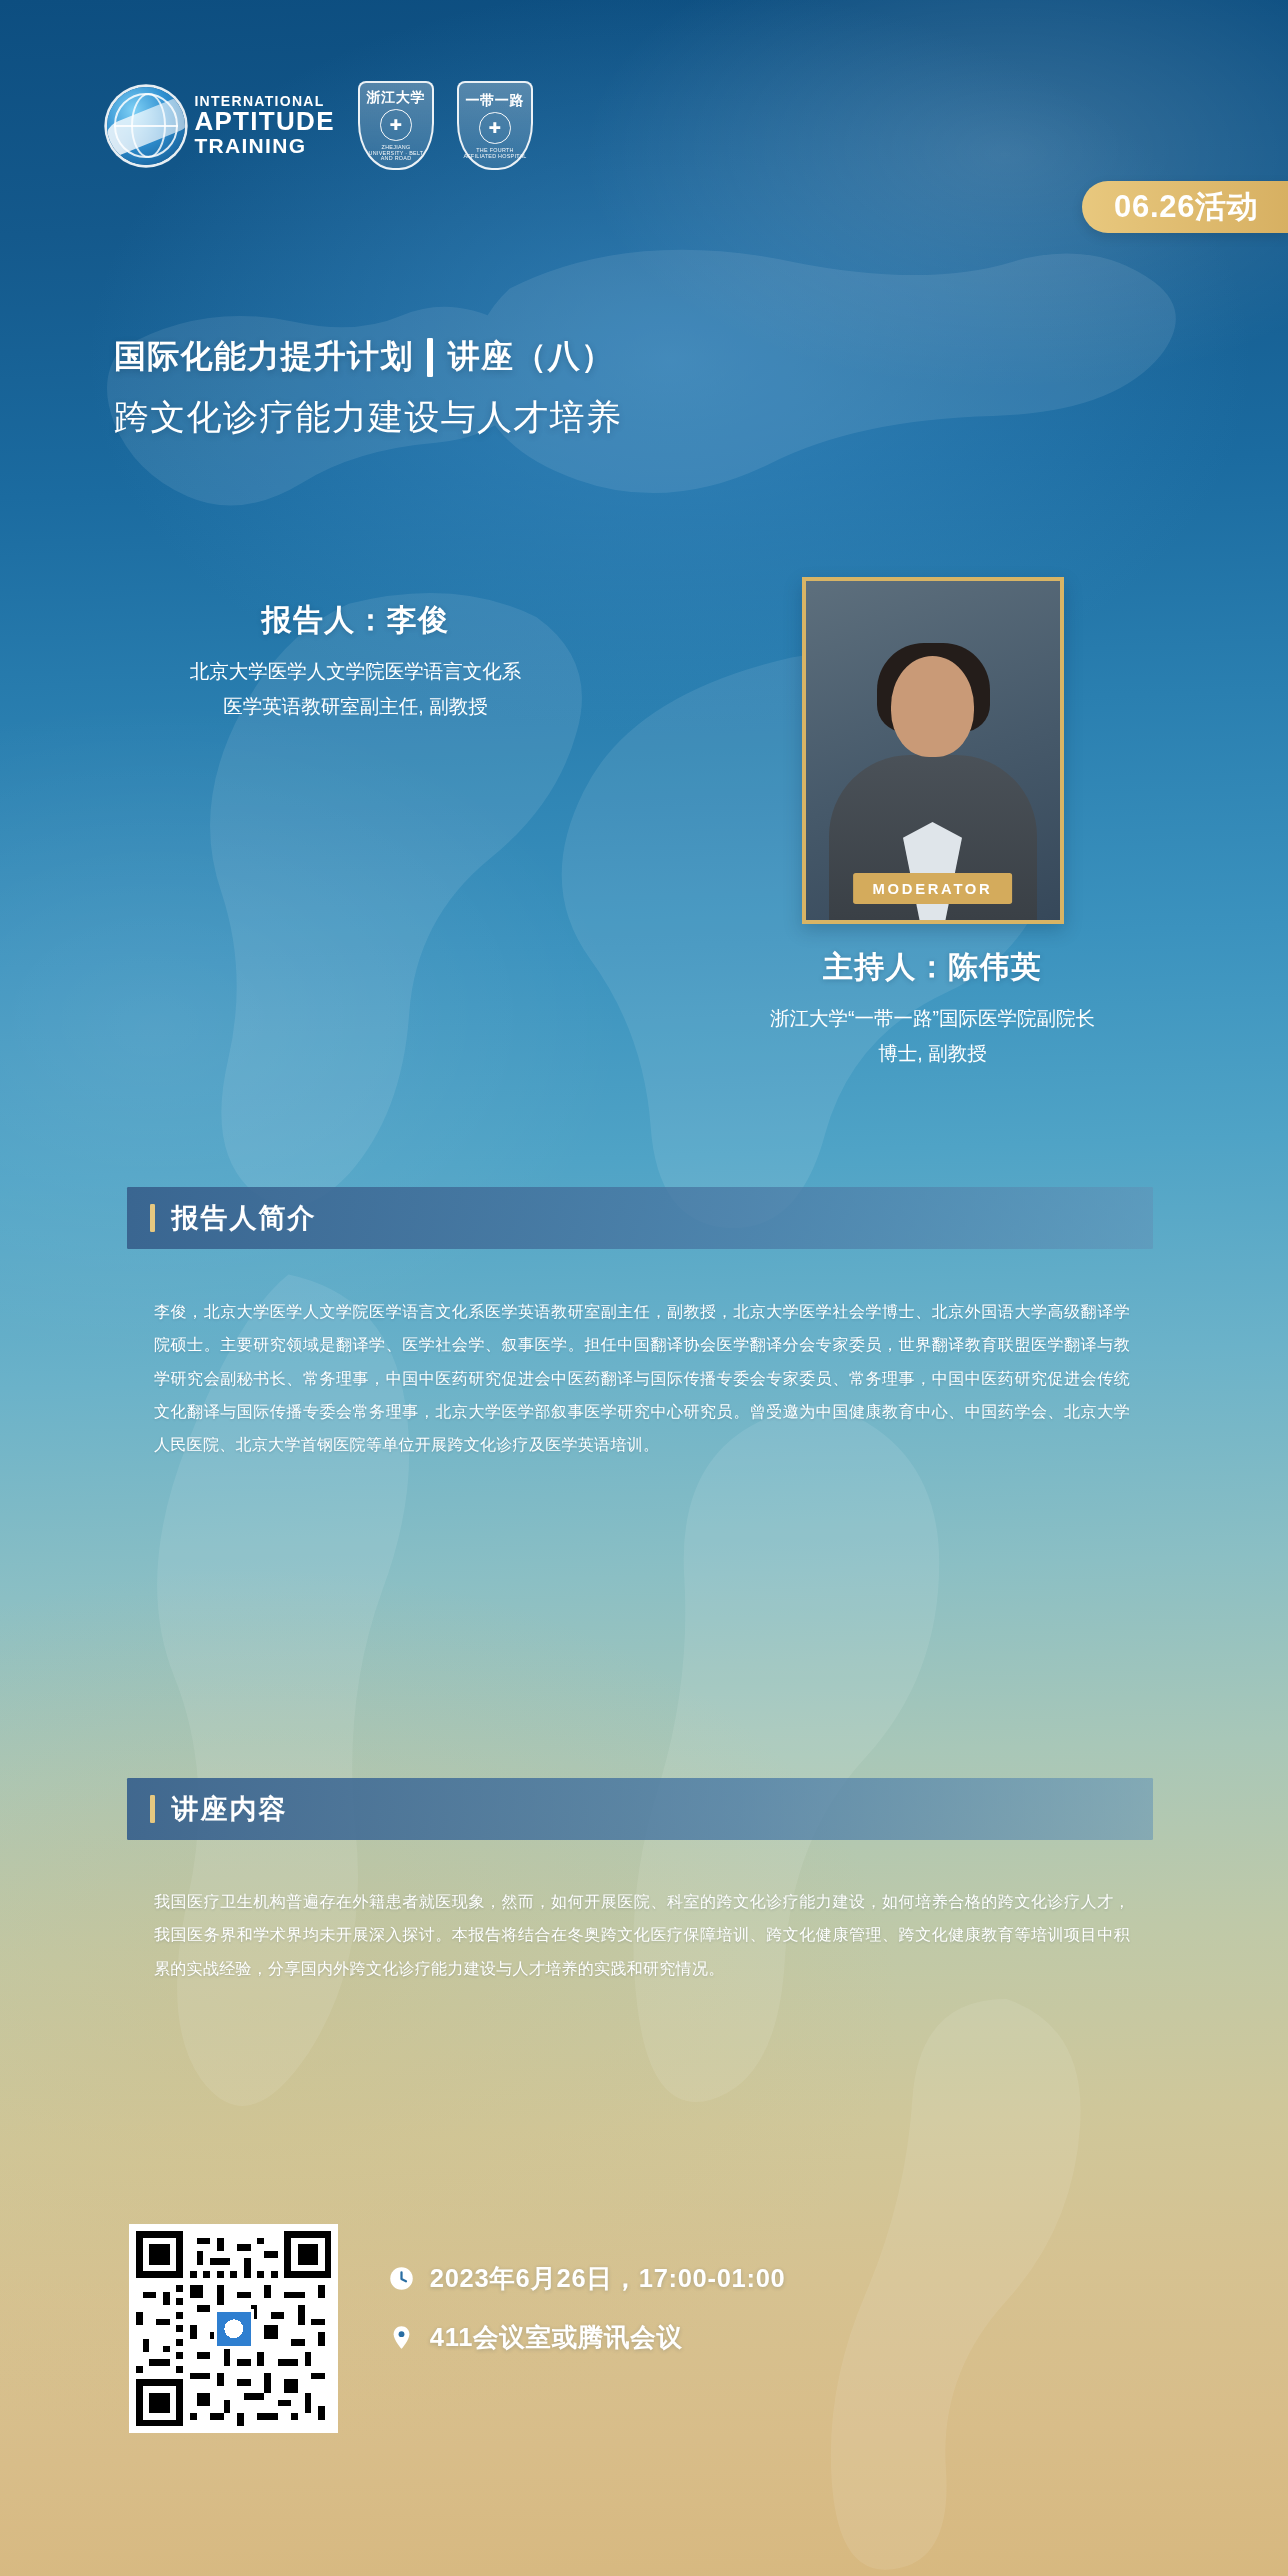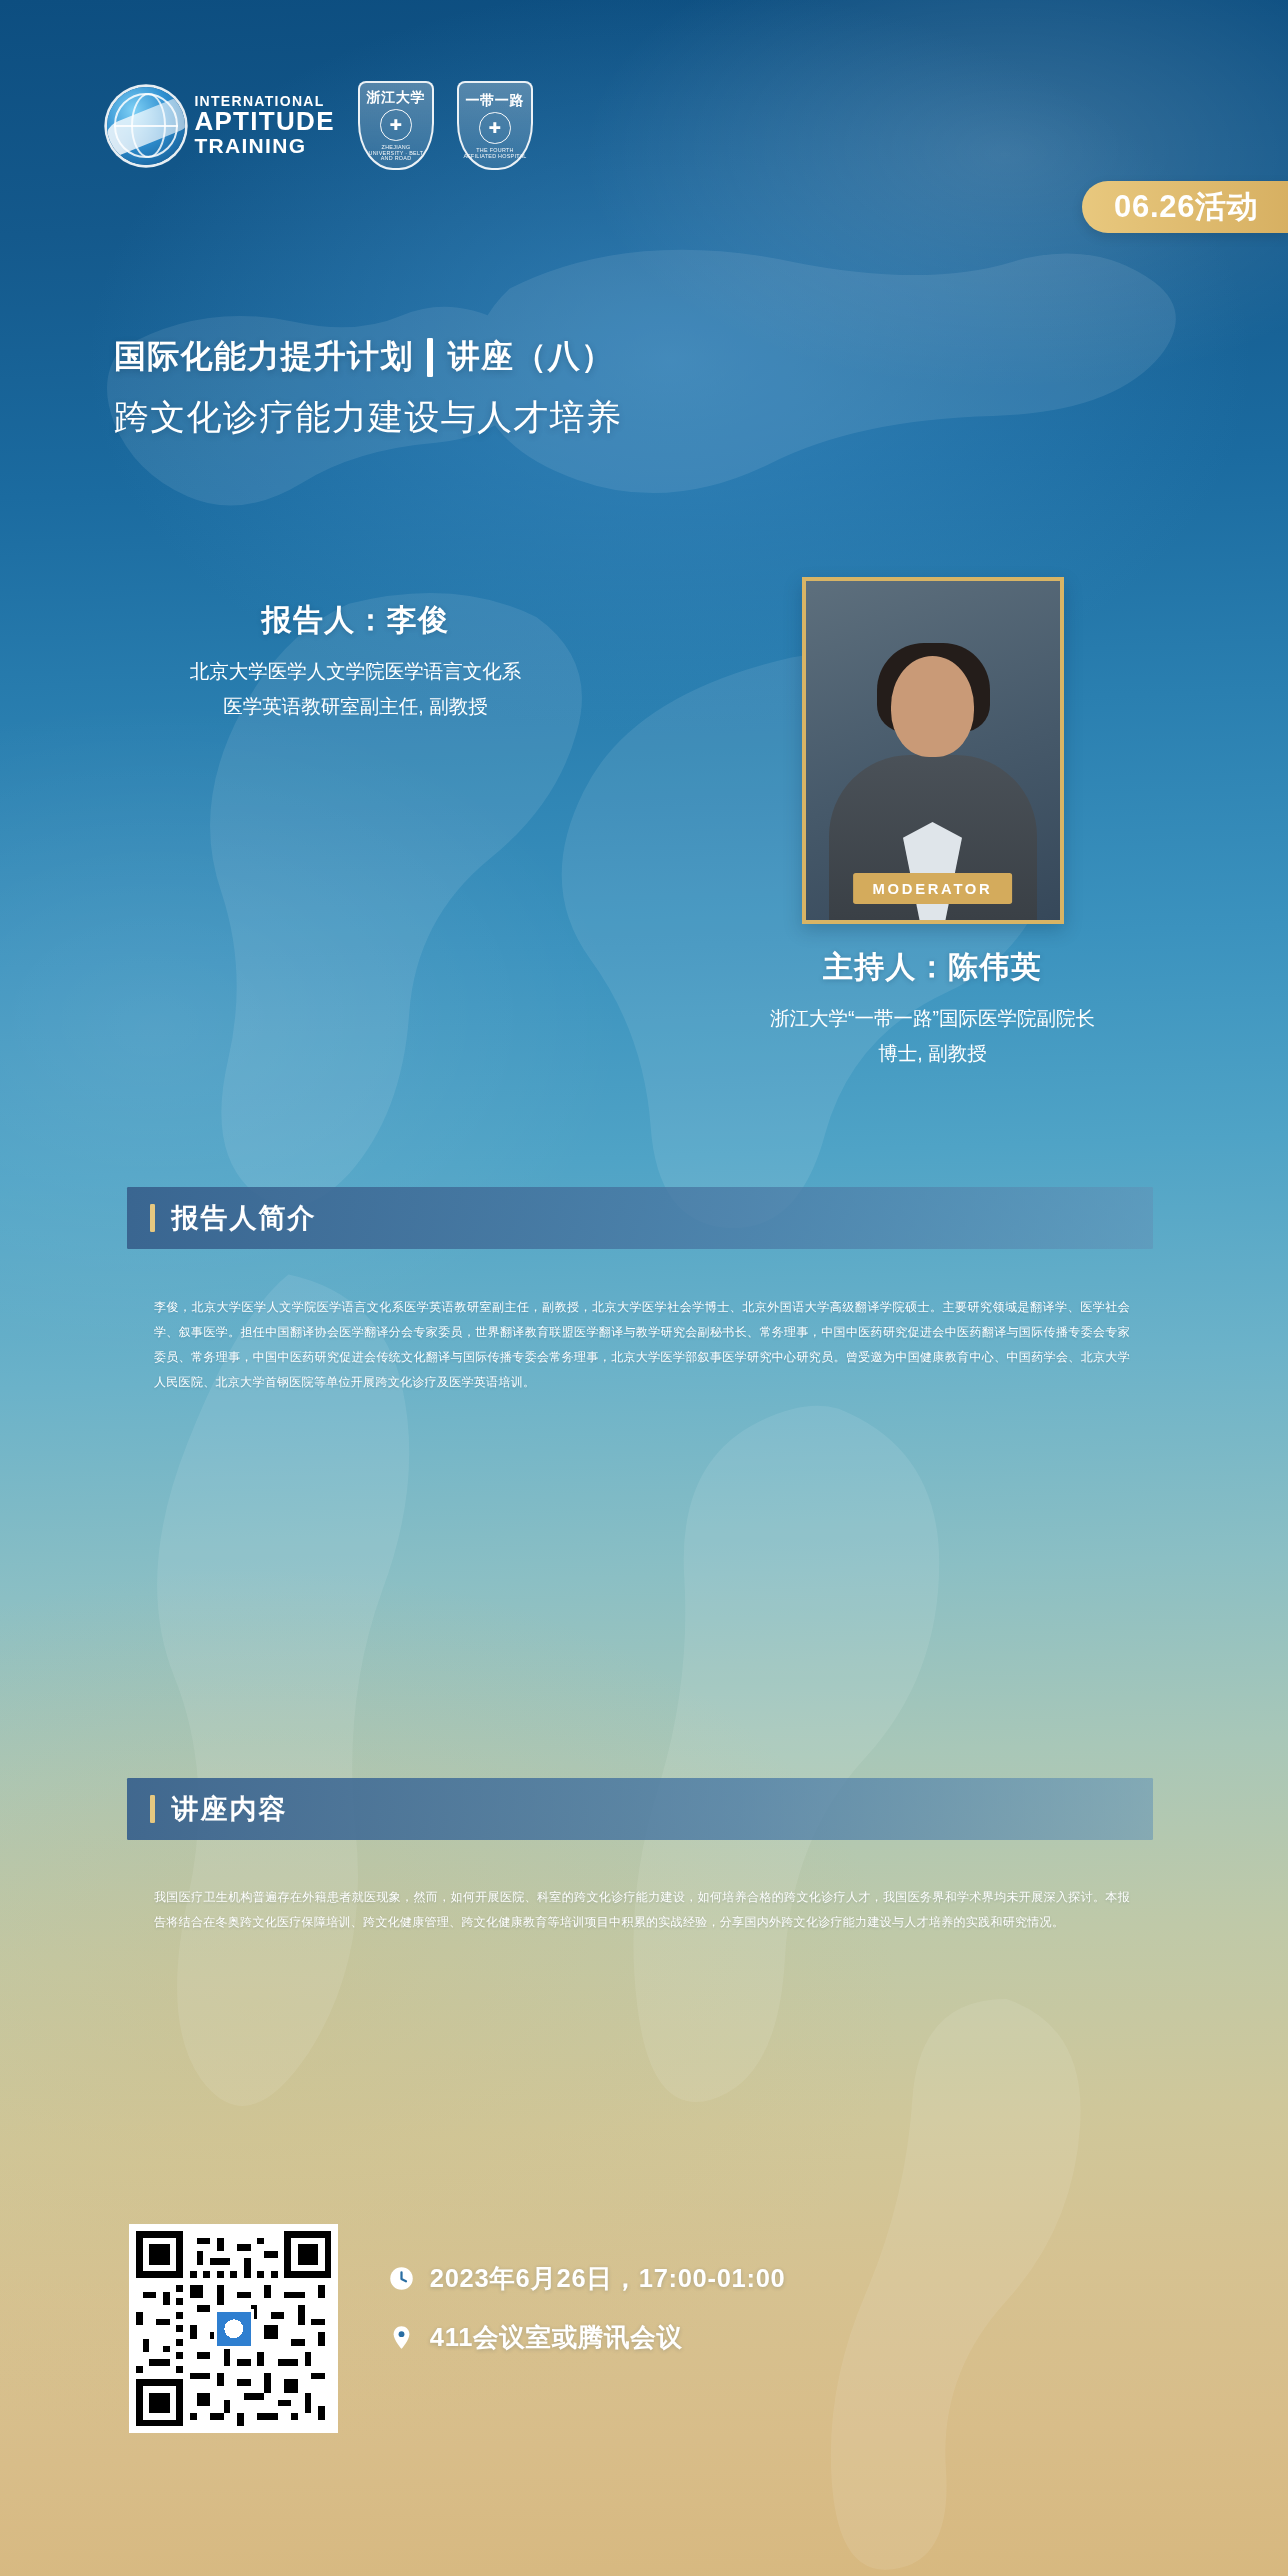--- a/index.html
+++ b/index.html
@@ -345,21 +345,21 @@
     color: #ffffff;
     font-size: 27px;
     font-weight: 700;
     letter-spacing: 2px;
   }
   .para {
     position: absolute;
     left: 154px;
     width: 976px;
     color: #ffffff;
-    font-size: 12px;
+    font-size: 16px;
     line-height: 2.08;
     letter-spacing: 0.3px;
     text-align: justify;
     text-shadow: 0 0.7px 2.7px rgba(0,40,70,0.18);
   }
 
   
   .qr {
     position: absolute;
     left: 129px;

